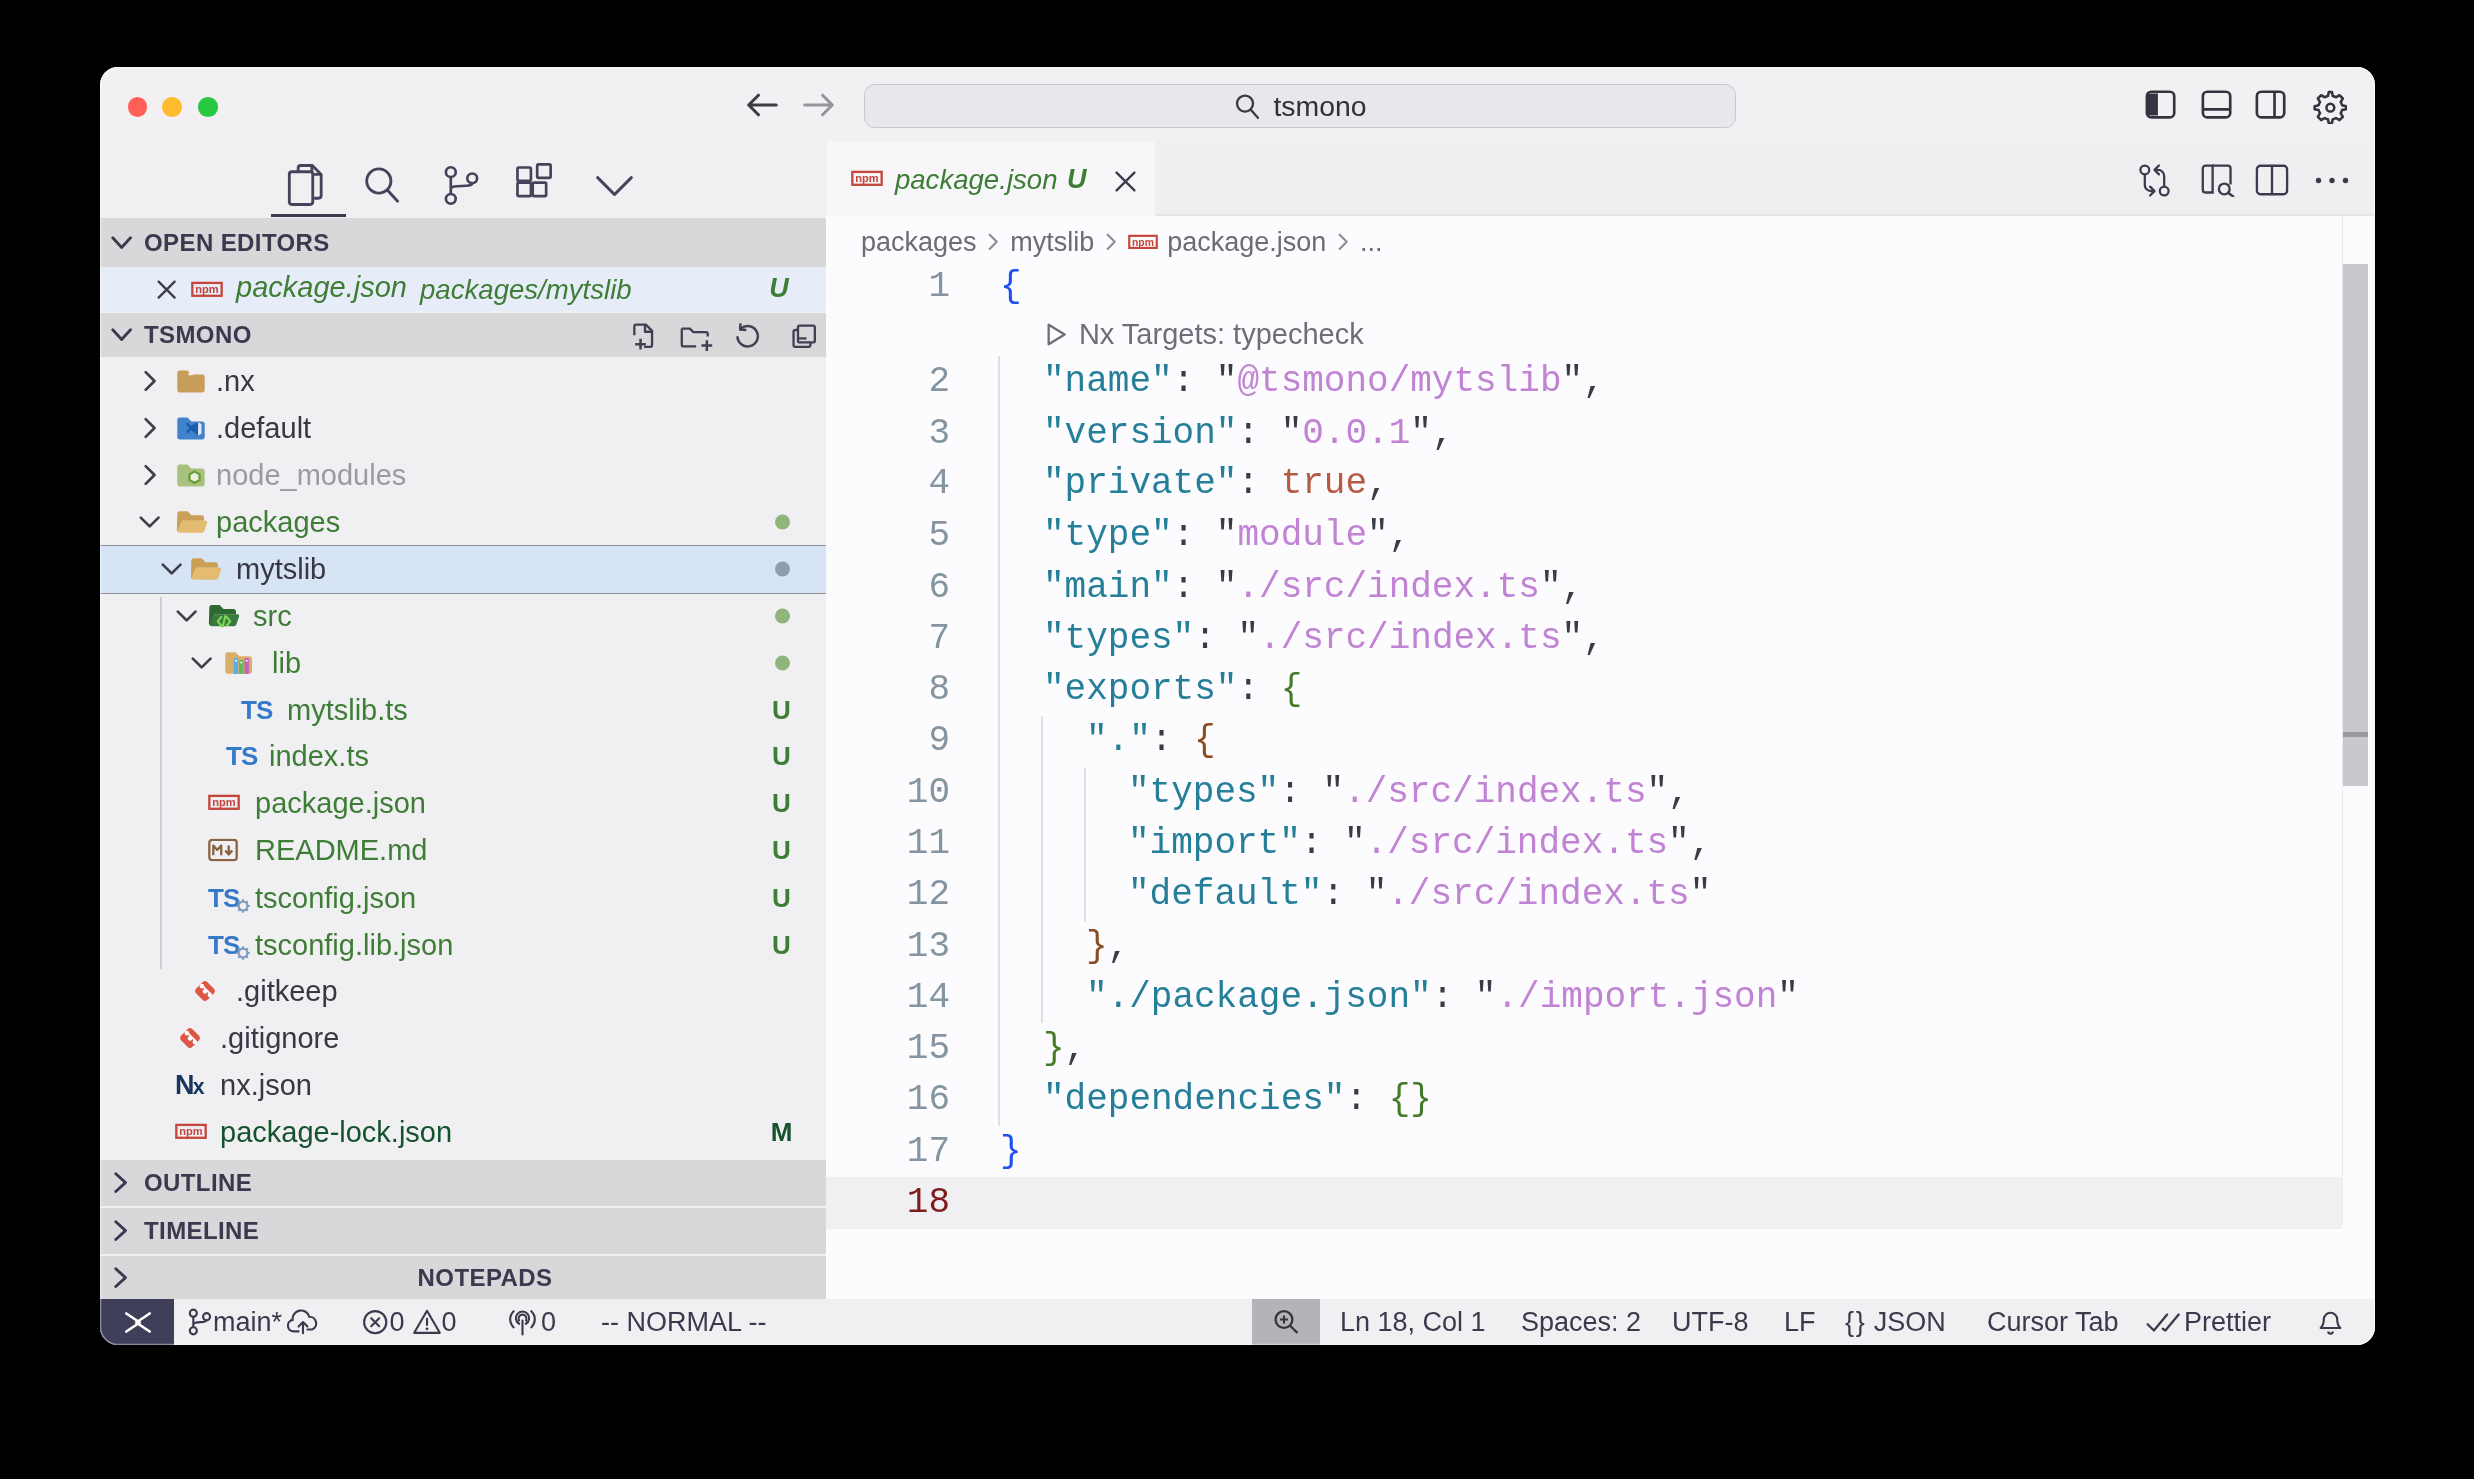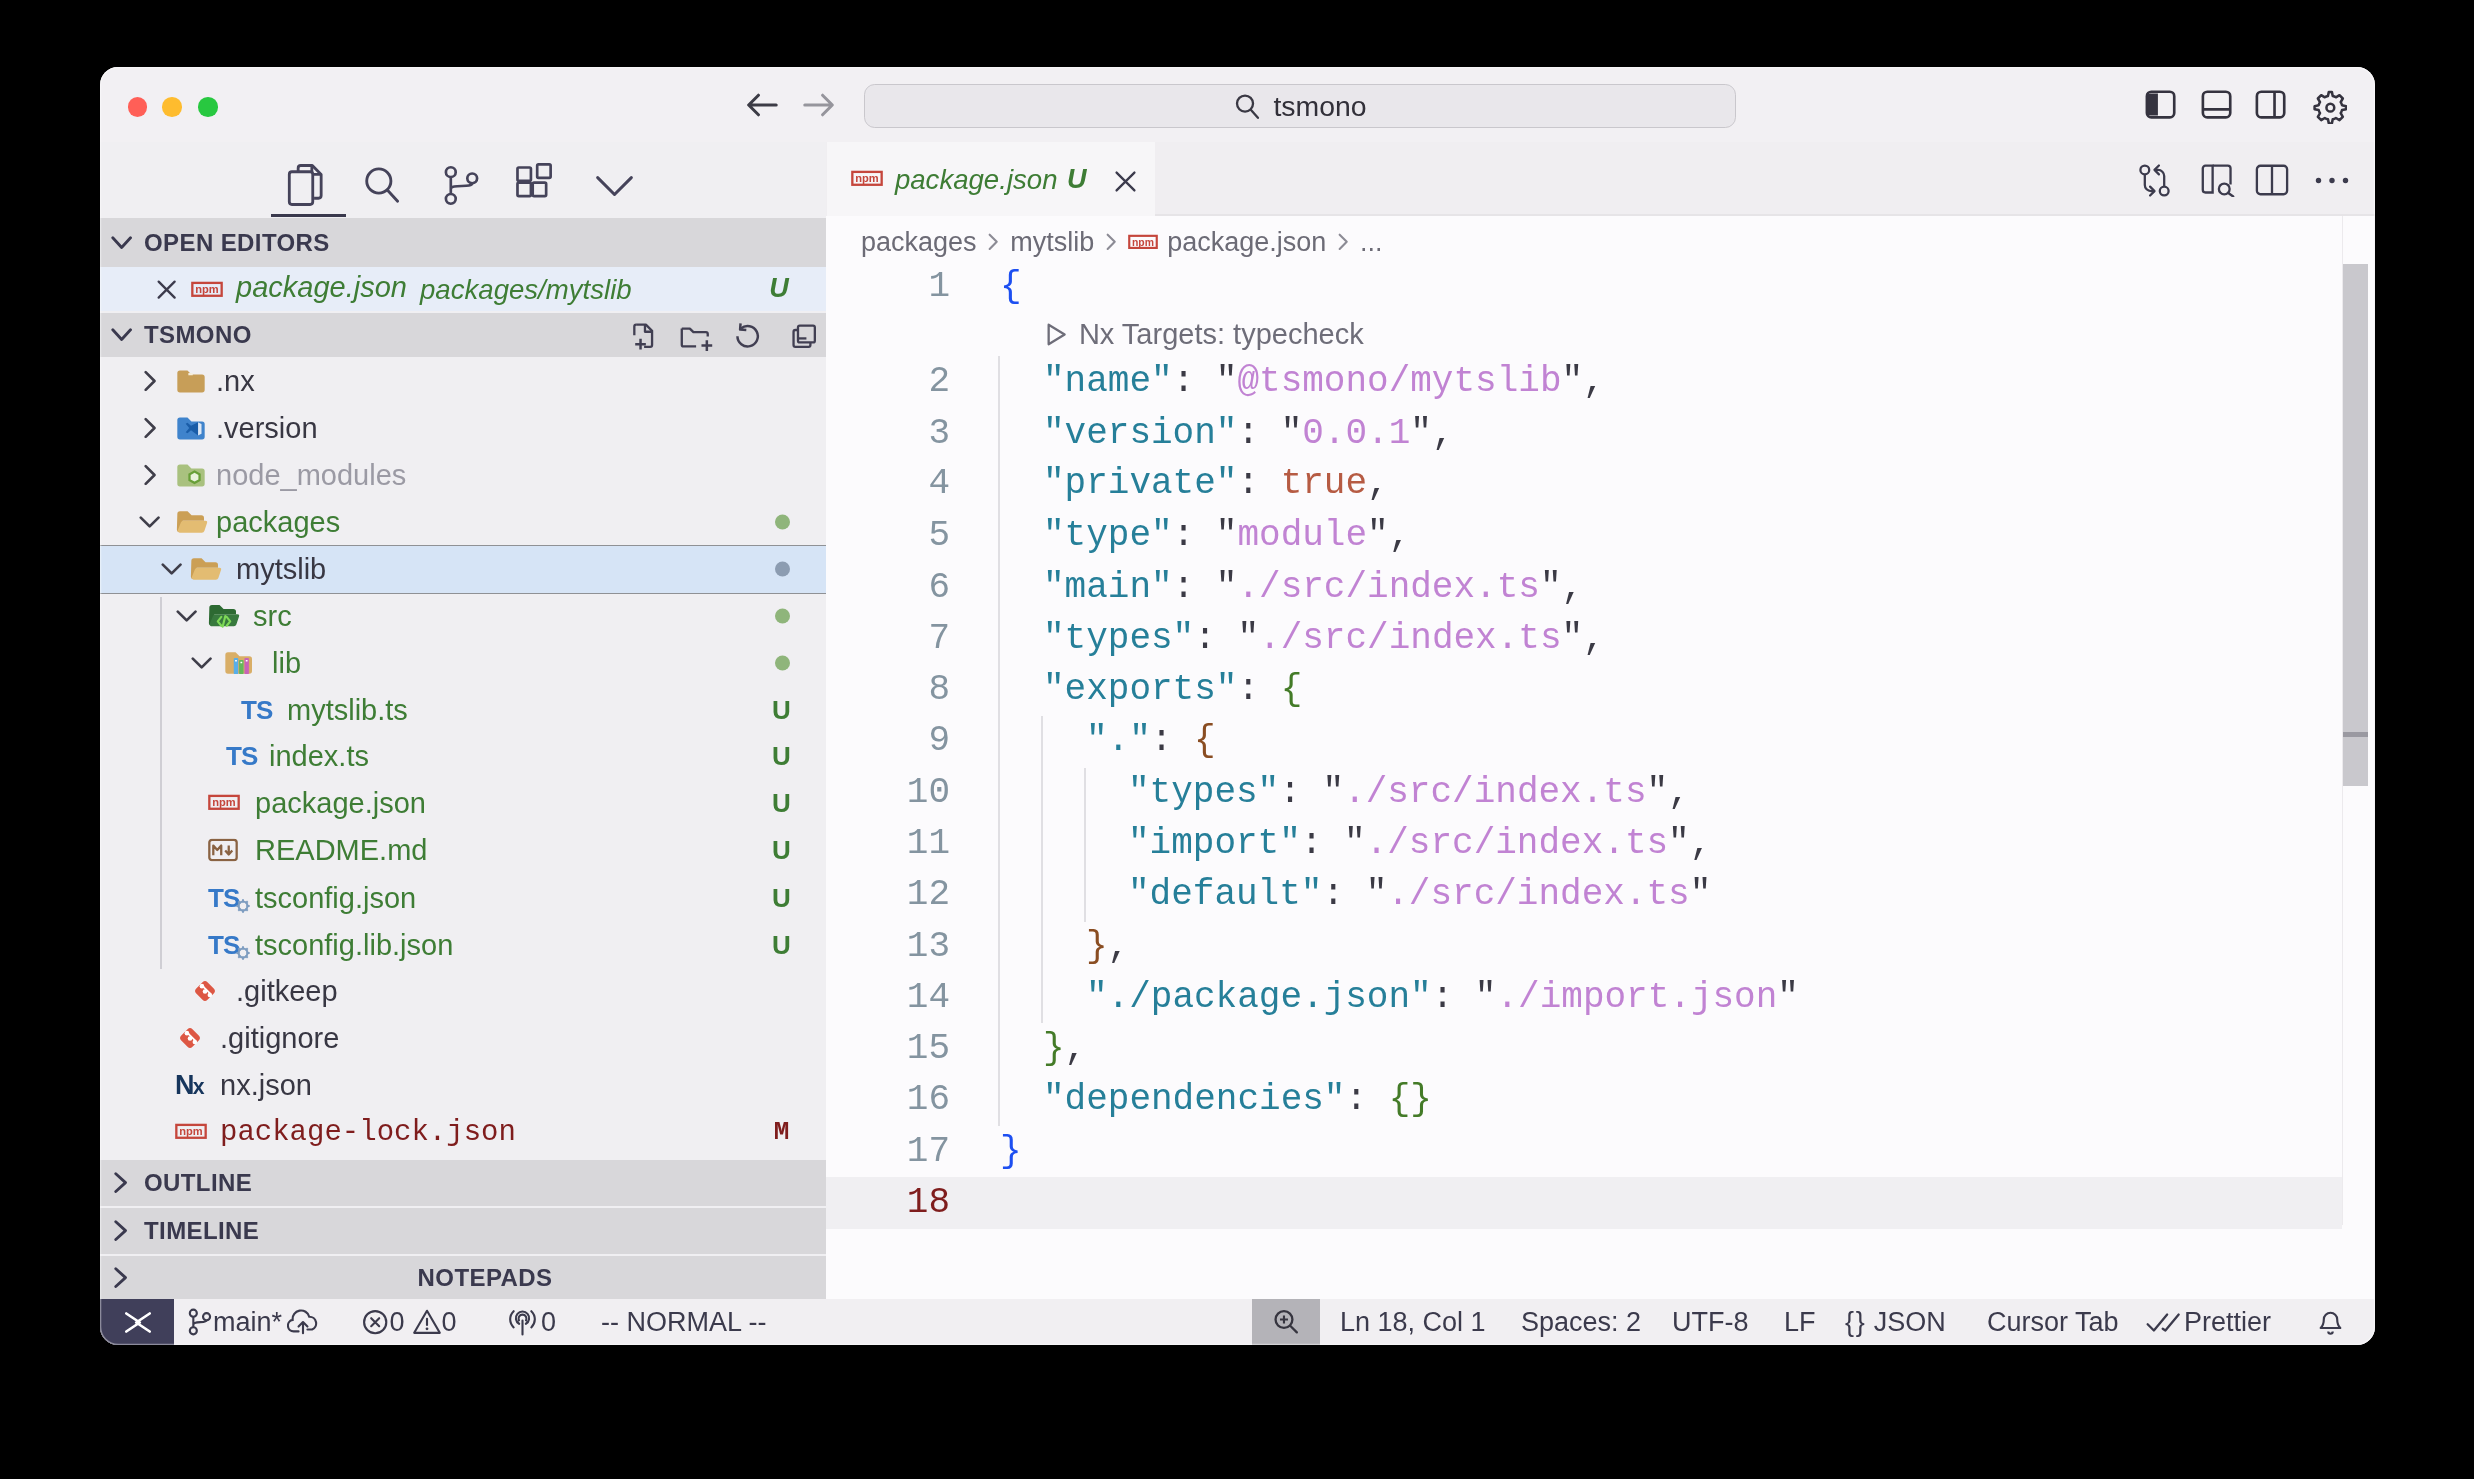--- a/index.html
+++ b/index.html
@@ -24,21 +24,21 @@
   .band { position:absolute; left:0; width:726px; background:#d8d7da; color:#3a394e;
           font-weight:bold; font-size:24px; display:flex; align-items:center; }
   .band .txt { margin-left:44px; letter-spacing:0.4px; }
   .band .chev { position:absolute; left:10.7px; }
   .trow { position:absolute; left:0; width:726px; height:47px; }
   .trow .lbl { position:absolute; top:50%; transform:translateY(-50%); font-size:29px; white-space:nowrap; }
   .trow .icon { position:absolute; top:50%; transform:translateY(-50%); }
   .badge { position:absolute; top:50%; transform:translateY(-50%); left:668px; width:27px;
            text-align:center; font-size:26px; }
   .dot { position:absolute; top:50%; transform:translateY(-50%); left:675px; width:15px; height:15px; border-radius:50%; }
-  .cdark { color:#383743; } .cgreen { color:#3e7d35; } .cgray { color:#9b9aa4; } .cgold { color:#7f1d1d;font-family:Liberation Mono, monospace; }
+  .cdark { color:#383743; } .cgreen { color:#3e7d35; } .cgray { color:#9b9aa4; } .cgold { color:#14532d; }
   
   #editor { position:absolute; left:726px; top:75px; width:1548px; height:1157px; background:#fcfbfd; }
   #tabstrip { position:absolute; left:0; top:0; width:1548px; height:74px; background:#f0eef1; }
   #tab { position:absolute; left:0.9px; top:0; width:328px; height:74px; background:#f7f6f8; }
   #breadcrumbs { position:absolute; left:0; top:74px; width:1548px; height:52px; background:#fcfbfd;
       display:flex; align-items:center; color:#6c6b76; font-size:27px; }
   .code { position:absolute; font-family:"Liberation Mono", monospace; font-size:36px; white-space:pre; color:#3b3a45; }
   .lnum { position:absolute; width:124px; text-align:right; font-family:"Liberation Mono", monospace;
           font-size:36px; color:#8494a0; }
   .k { color:#267f99; } .v { color:#c183d3; } .p { color:#3b3a45; }
@@ -178,21 +178,21 @@
 
     <div class="trow" style="top:262px;">
       <svg class="icon" style="left:43px;" width="14.2" height="21.3" viewBox="0 0 16 24">
           <path d="M3 2 L13 12 L3 22" fill="none" stroke="#3f3e4a" stroke-width="3" stroke-linecap="round" stroke-linejoin="round"></path>
         </svg>
       <svg class="icon" style="left:76px;" width="30" height="24" viewBox="0 0 34 27">
           <path d="M1.5 4.5 A3 3 0 0 1 4.5 1.5 h8.5 l4.5 4.5 h12 a3 3 0 0 1 3 3 v14.5 a3 3 0 0 1 -3 3 h-25 a3 3 0 0 1 -3 -3 z" fill="#3f83cc"></path>
           <path d="M25 7 l4 2 v11 l-4 2 l-8 -6 l-4 3.5 l-2 -1.2 l4 -4.8 l-4 -4.8 l2 -1.2 l4 3.5 z" fill="#1a5da8"></path>
           <path d="M25 7 l4 2 v11 l-4 2 z" fill="#dbe8f7"></path>
         </svg>
-      <span class="lbl cdark" style="left:116px;">.version</span>
+      <span class="lbl cdark" style="left:116px;">.default</span>
     </div>
 
     <div class="trow" style="top:309px;">
       <svg class="icon" style="left:43px;" width="14.2" height="21.3" viewBox="0 0 16 24">
           <path d="M3 2 L13 12 L3 22" fill="none" stroke="#3f3e4a" stroke-width="3" stroke-linecap="round" stroke-linejoin="round"></path>
         </svg>
       <svg class="icon" style="left:76px;" width="30" height="24" viewBox="0 0 34 27">
           <path d="M1.5 4.5 A3 3 0 0 1 4.5 1.5 h8.5 l4.5 4.5 h12 a3 3 0 0 1 3 3 v14.5 a3 3 0 0 1 -3 3 h-25 a3 3 0 0 1 -3 -3 z" fill="#a9c17f"></path>
           <path d="M21 8 l7 4 v8 l-7 4 l-7 -4 v-8 z" fill="#689f38"></path>
           <path d="M21 11 l4.4 2.5 v5 l-4.4 2.5 l-4.4 -2.5 v-5 z" fill="#e9f2dc"></path>

